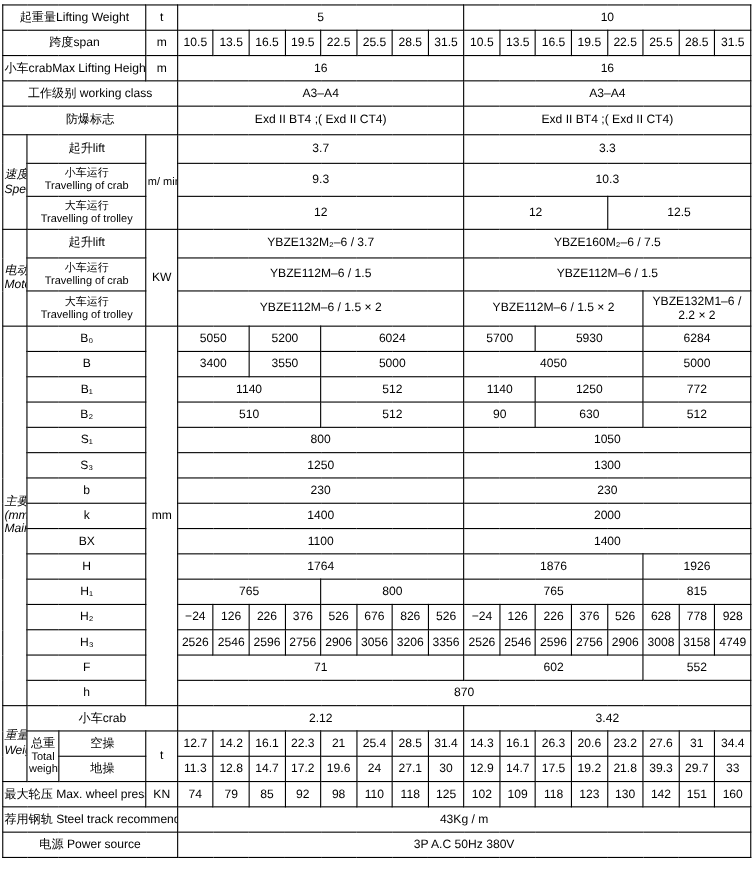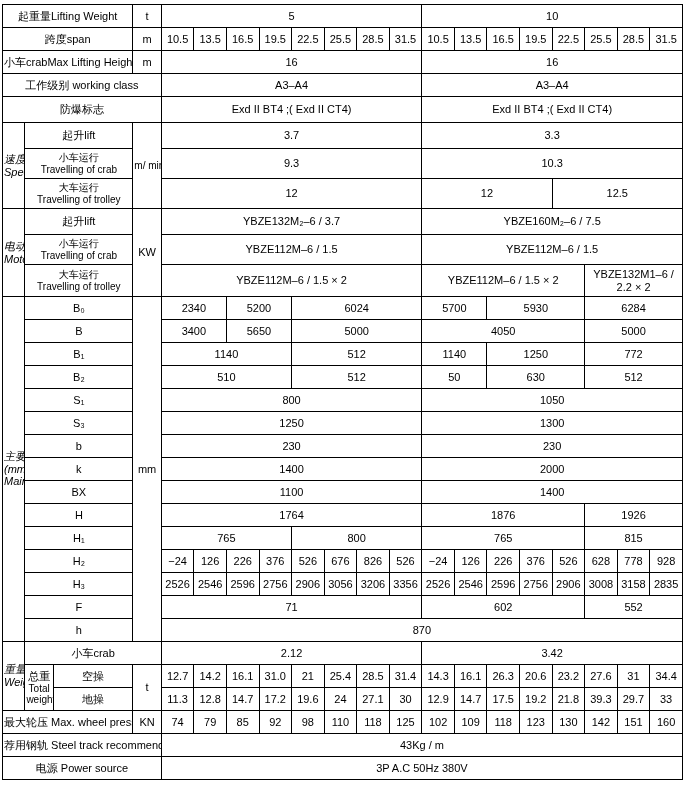--- a/index.html
+++ b/index.html
@@ -194,51 +194,51 @@
           </td>
       <td class="num" colspan="8">YBZE112M–6 / 1.5 × 2</td>
       <td class="num" colspan="5">YBZE112M–6 / 1.5 × 2</td>
       <td class="small" colspan="3" style="white-space:normal"><span>YBZE132M1–6 / 2.2 × 2</span></td>
     </tr>
 
     <tr>
       <td class="vert" rowspan="15"><span>主要尺寸</span><br><span>(mm)</span><br><span>Main size</span></td>
       <td class="sub" colspan="2">B₀</td>
       <td class="sub" rowspan="15">mm</td>
-      <td class="num" colspan="2">2340</td>
+      <td class="num" colspan="2">5050</td>
       <td class="num" colspan="2">5200</td>
       <td class="num" colspan="4">6024</td>
       <td class="num" colspan="2">5700</td>
       <td class="num" colspan="3">5930</td>
       <td class="num" colspan="3">6284</td>
     </tr>
 
     <tr>
       <td class="sub" colspan="2">B</td>
       <td class="num" colspan="2">3400</td>
-      <td class="num" colspan="2">5650</td>
+      <td class="num" colspan="2">3550</td>
       <td class="num" colspan="4">5000</td>
       <td class="num" colspan="5">4050</td>
       <td class="num" colspan="3">5000</td>
     </tr>
 
     <tr>
       <td class="sub" colspan="2">B₁</td>
       <td class="num" colspan="4">1140</td>
       <td class="num" colspan="4">512</td>
       <td class="num" colspan="2">1140</td>
       <td class="num" colspan="3">1250</td>
       <td class="num" colspan="3">772</td>
     </tr>
 
     <tr>
       <td class="sub" colspan="2">B₂</td>
       <td class="num" colspan="4">510</td>
       <td class="num" colspan="4">512</td>
-      <td class="num" colspan="2">50</td>
+      <td class="num" colspan="2">90</td>
       <td class="num" colspan="3">630</td>
       <td class="num" colspan="3">512</td>
     </tr>
 
     <tr>
       <td class="sub" colspan="2">S₁</td>
       <td class="num" colspan="8">800</td>
       <td class="num" colspan="8">1050</td>
     </tr>
 
@@ -311,21 +311,21 @@
       <td class="small">3056</td>
       <td class="small">3206</td>
       <td class="small">3356</td>
       <td class="small">2526</td>
       <td class="small">2546</td>
       <td class="small">2596</td>
       <td class="small">2756</td>
       <td class="small">2906</td>
       <td class="small">3008</td>
       <td class="small">3158</td>
-      <td class="small">2835</td>
+      <td class="small">4749</td>
     </tr>
 
     <tr>
       <td class="sub" colspan="2">F</td>
       <td class="num" colspan="8">71</td>
       <td class="num" colspan="5">602</td>
       <td class="num" colspan="3">552</td>
     </tr>
 
     <tr>
@@ -340,21 +340,21 @@
       <td class="num" colspan="8">3.42</td>
     </tr>
 
     <tr>
       <td class="lbl2" rowspan="2" style="white-space:normal"><span>总重</span><br><span class="two-line">Total weight</span></td>
       <td class="lbl">空操</td>
       <td class="sub" rowspan="2">t</td>
       <td class="small">12.7</td>
       <td class="small">14.2</td>
       <td class="small">16.1</td>
-      <td class="small">31.0</td>
+      <td class="small">22.3</td>
       <td class="small">21</td>
       <td class="small">25.4</td>
       <td class="small">28.5</td>
       <td class="small">31.4</td>
       <td class="small">14.3</td>
       <td class="small">16.1</td>
       <td class="small">26.3</td>
       <td class="small">20.6</td>
       <td class="small">23.2</td>
       <td class="small">27.6</td>

